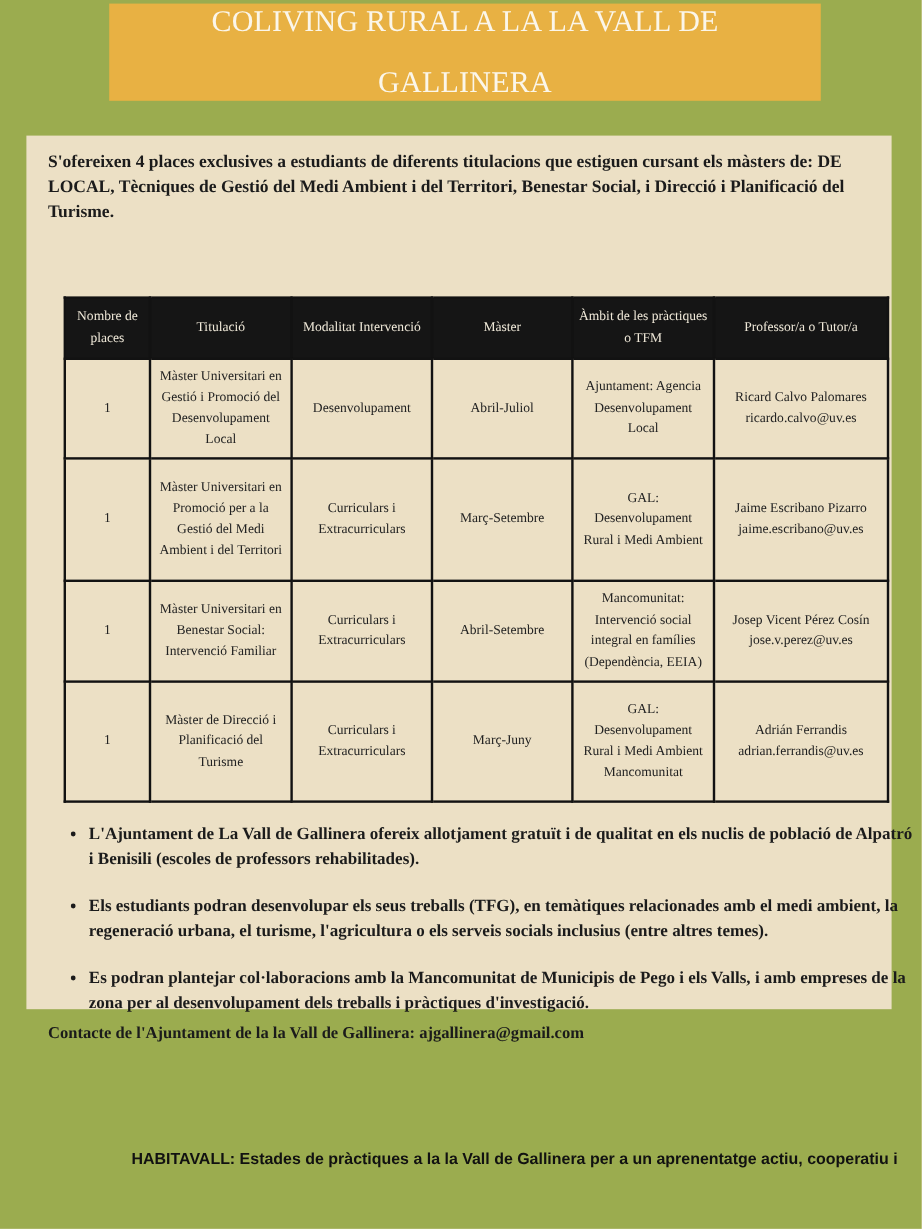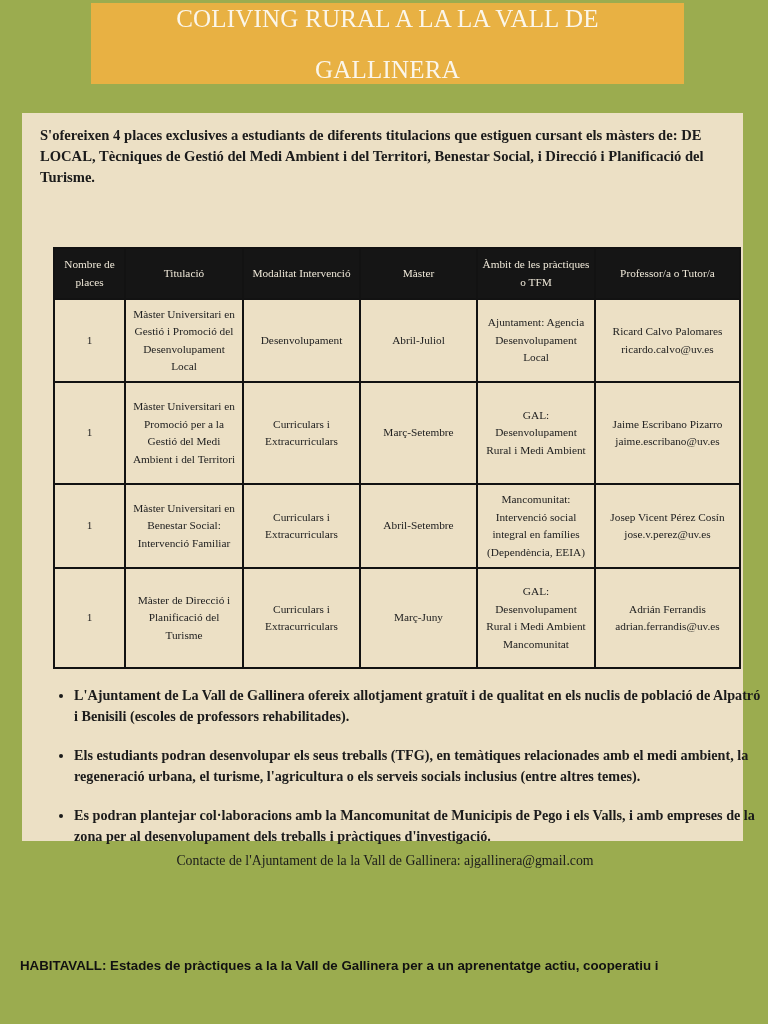--- a/index.html
+++ b/index.html
@@ -41,26 +41,26 @@
   }
   table.plan td { background:#ece0c5; color:#222; }
   .bullets {
     position:absolute; left:30px; top:572px; width:690px;
     font-size:14.2px; line-height:21px; font-weight:bold;
     margin:0; padding:0 0 0 22px;
   }
   .bullets li { margin:0 0 18px 0; padding-left:0; }
   .contact {
     position:absolute; left:18px; width:690px;
-    font-size:13.8px; line-height:20px; font-weight:normal;text-align:center;
+    font-size:13.8px; line-height:20px; font-weight:bold;
   }
   .footer {
     position:absolute; left:20px; top:956px; width:728px;
     font-family:"Liberation Sans", "DejaVu Sans", sans-serif;
-    font-weight:bold; font-size:13.3px; line-height:20px; text-align:left;
+    font-weight:bold; font-size:13.3px; line-height:20px; text-align:right;
     color:#111;
   }
 </style>
 </head>
 <body>
 
 <div class="title-band">
   <div>COLIVING RURAL A LA LA VALL DE</div>
   <div>GALLINERA</div>
 </div>

